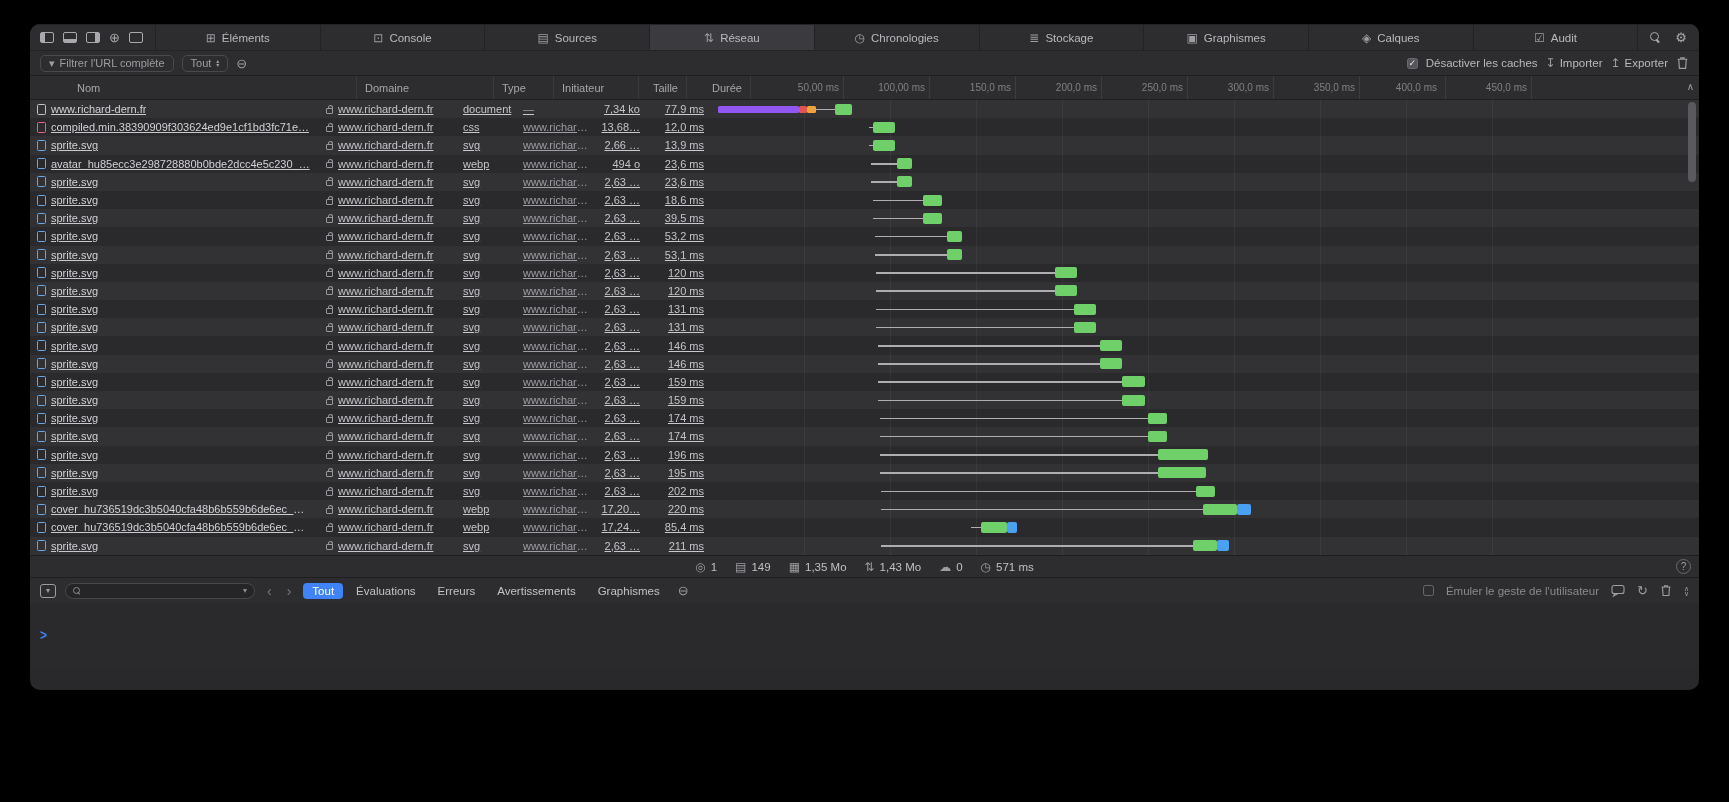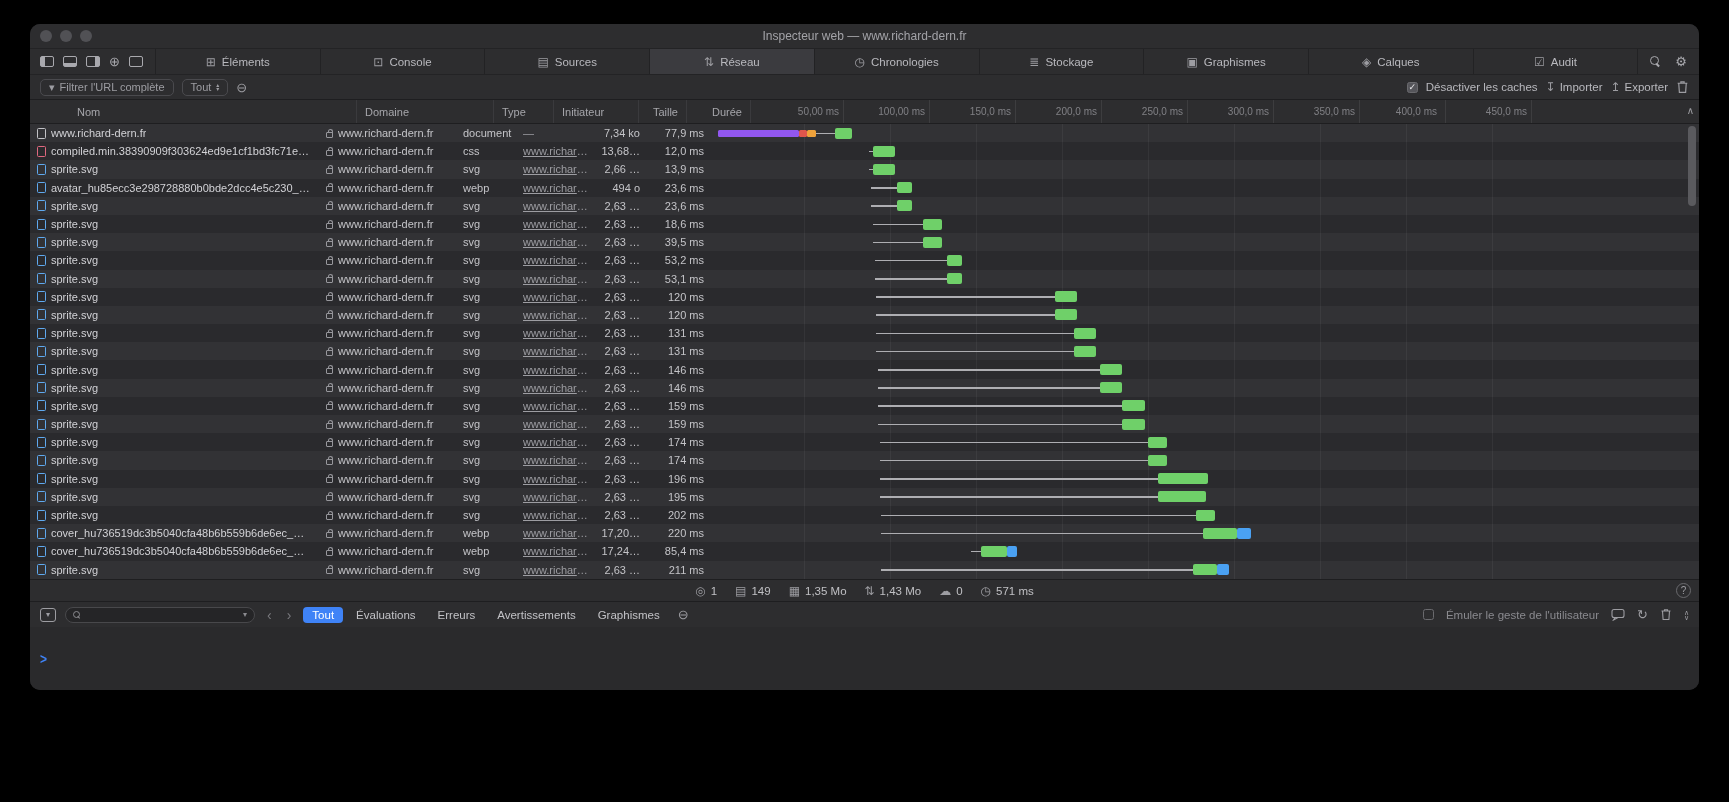--- a/index.html
+++ b/index.html
@@ -48,21 +48,21 @@
   svg.lineicon { stroke:#9d9da2; fill:none; stroke-width:1.1; }
   
   .table-header { height:24px; background:#2d2d2f; border-bottom:1px solid #1e1e20; display:flex; color:#a6a6ab; position:relative;padding-left:39px; }
   .th { display:flex; align-items:center; padding:0 8px; border-right:1px solid #3a3a3d; font-size:11px; }
   .w-nom { width:288px; } .w-dom { width:137px; } .w-type { width:60px; } .w-init { width:85px; }
   .w-size { width:48px; justify-content:flex-end; } .w-dur { width:64px; justify-content:flex-end; }
   .th-wf { flex:1; position:relative; border-right:none; }
   .tick-label { position:absolute; top:6px; width:70px; text-align:right; color:#808085; font-size:10px; }
   .tick-line { position:absolute; top:0; bottom:0; width:1px; background:rgba(255,255,255,0.08); }
   .hdr-arrow { position:absolute; right:5px; top:5px; color:#9d9da2; font-size:10px; }
-  .rows { position:relative; height:455px; background:#c4b5fd; overflow:hidden; }
+  .rows { position:relative; height:455px; background:#c4b5fd; overflow:hidden;text-decoration:underline; }
   #grid-overlay { position:absolute; left:682px; top:0; right:0; bottom:0; z-index:2; pointer-events:none; }
   #grid-overlay .gl { position:absolute; top:0; bottom:0; width:1px; background:rgba(255,255,255,0.05); }
   .row { display:flex; height:18.2px; align-items:center; }
   .row:nth-child(odd) { background:#323235; }
   .row:nth-child(even) { background:#2a2a2d; }
   .cell { padding:0 8px; white-space:nowrap; overflow:hidden; display:flex; align-items:center; height:100%; }
   .c-nom { width:288px; gap:5px; padding-left:7px; color:#d2d2d6; }
   .c-dom { width:137px; gap:5px; color:#c4c4c8; }
   .c-type { width:60px; color:#c4c4c8; }
   .c-init { width:85px; }
@@ -110,28 +110,20 @@
   .console-msg { height:32px; display:flex; align-items:center; justify-content:center; color:#98989d;
                  border-bottom:1px solid #363639; font-size:12px; }
   .console-prompt { flex:1; display:flex; align-items:center; padding:0 10px; }
   .prompt-gl { color:#3f83f7; font-weight:bold; font-size:12px; transform:scaleY(1.15); }
 </style>
 </head>
 <body>
 
 <div class="window">
 
-  <div class="titlebar">
-    <div class="lights">
-      <span class="light"></span>
-      <span class="light"></span>
-      <span class="light"></span>
-    </div>
-    <div class="title">Inspecteur web — www.richard-dern.fr</div>
-  </div>
 
   <div class="toolbar">
     <div class="tb-left">
       <span class="pane l"></span>
       <span class="pane b"></span>
       <span class="pane r"></span>
       <span class="tbglyph">⊕</span>
       <span class="pane"></span>
     </div>
     <div class="tb-tabs" id="tb-tabs">

